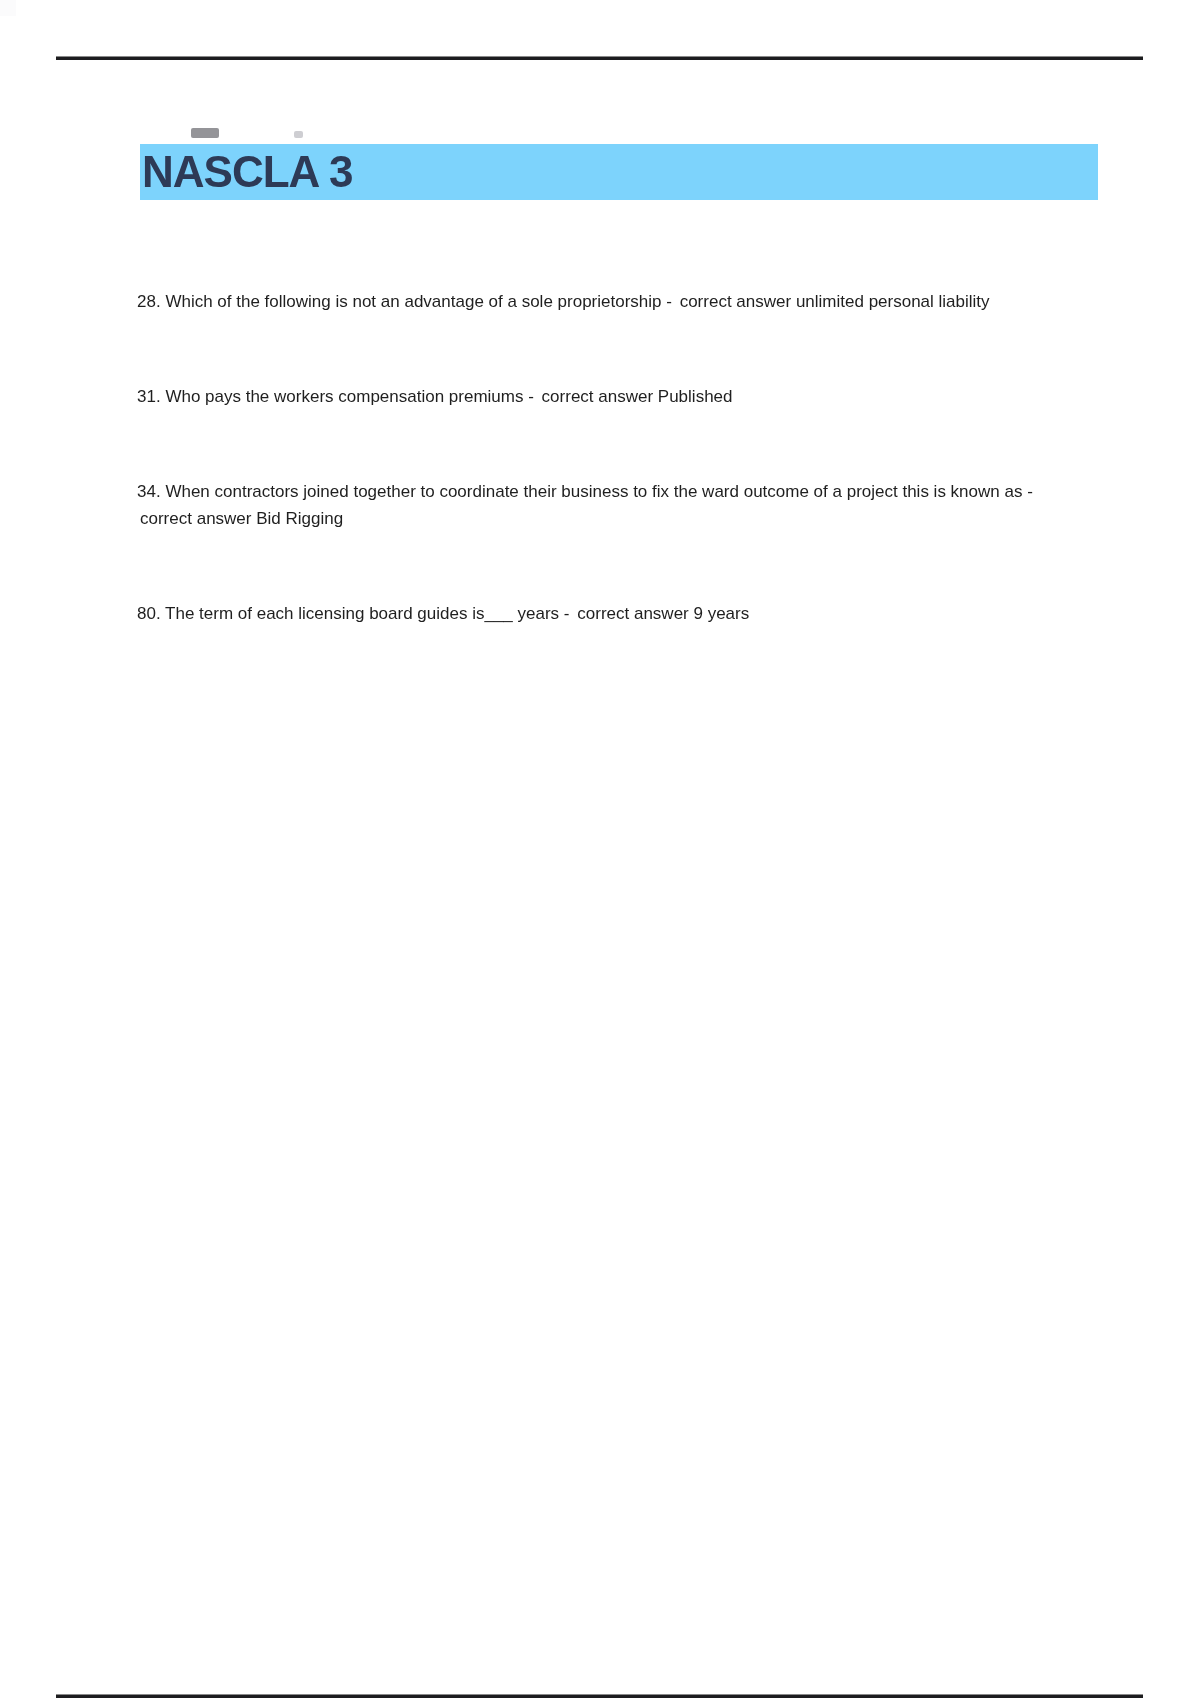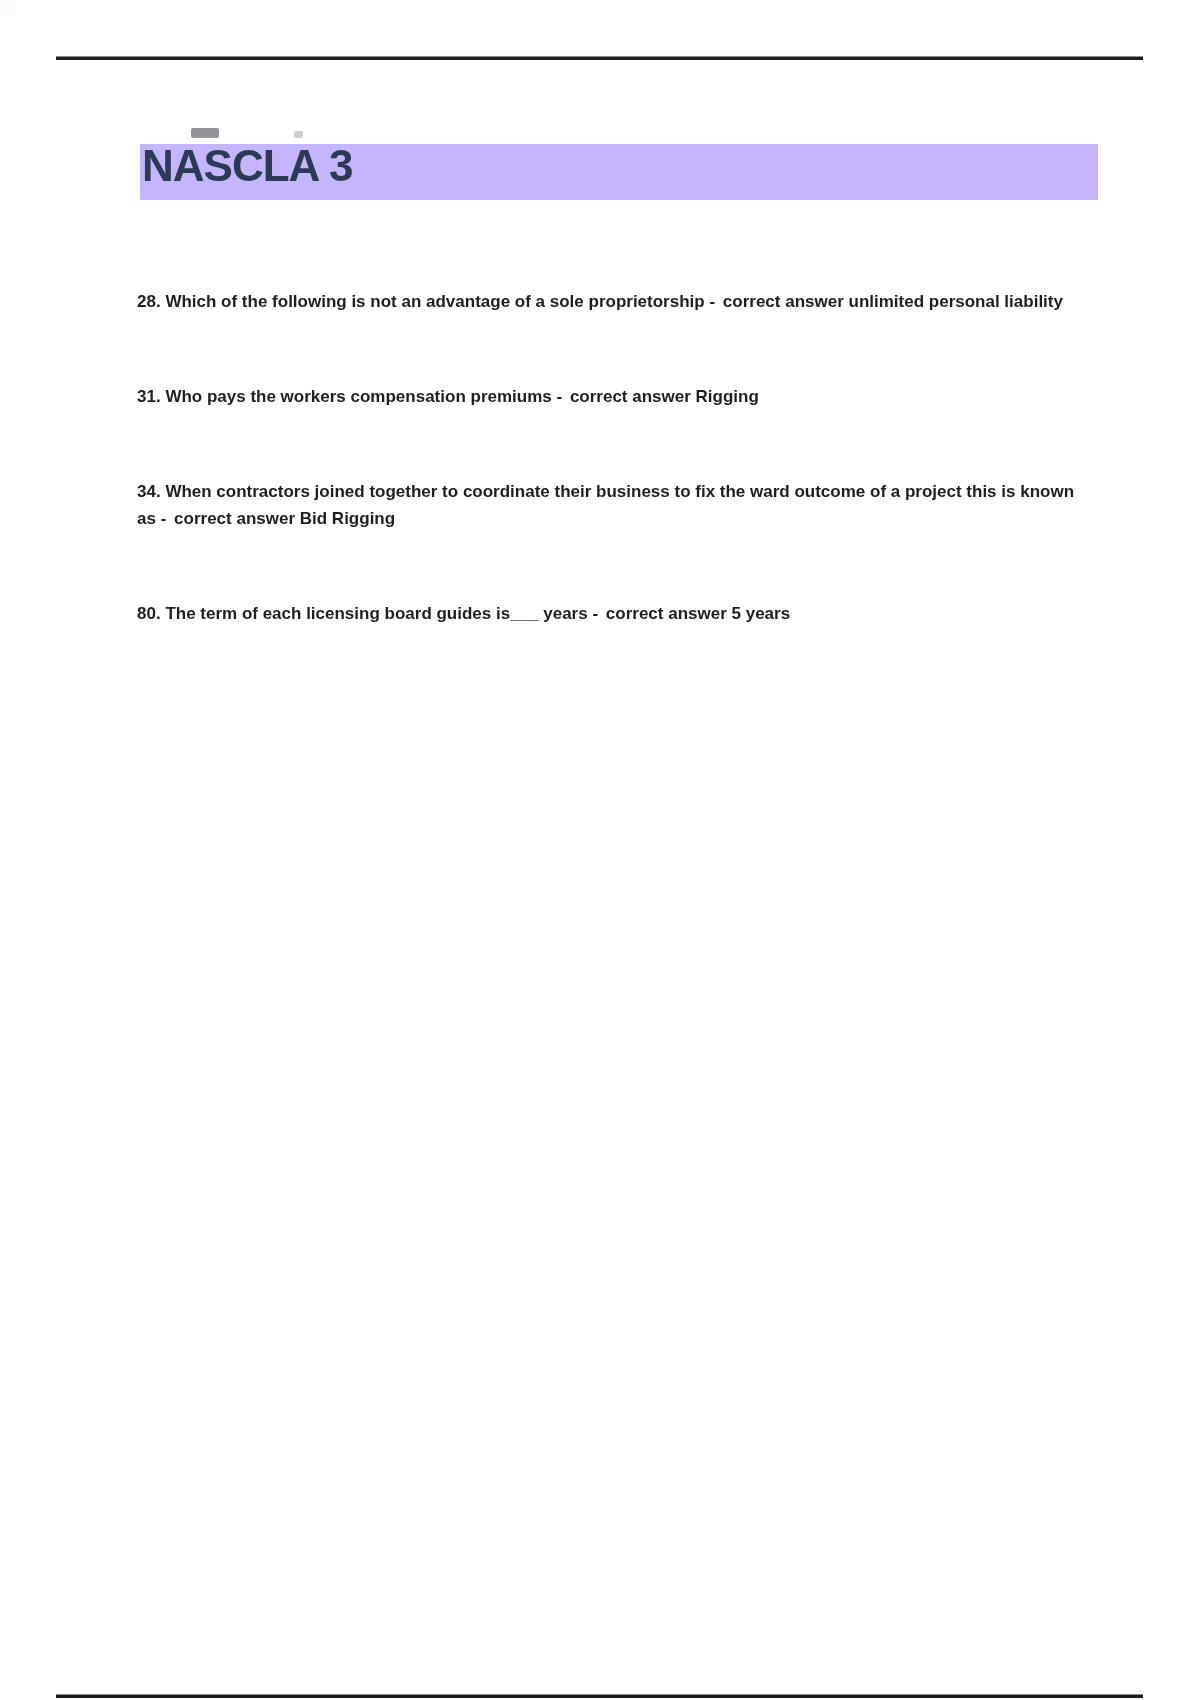--- a/index.html
+++ b/index.html
@@ -44,23 +44,23 @@
     opacity: 0.4;
     border-radius: 2px;
   }
 
   .title-bar {
     position: absolute;
     left: 140px;
     top: 144px;
     width: 958px;
     height: 56px;
-    background: #c4b5fd;
+    background: #7dd3fc;
     display: flex;
-    align-items: flex-start;
+    align-items: center;
   }
   .title-text {
     font-size: 44px;
     font-weight: bold;
     letter-spacing: -1px;
     color: #2d3a56;
     padding-left: 2px;
     line-height: 1;
   }
 
@@ -68,21 +68,20 @@
     position: absolute;
     left: 137px;
     top: 288px;
     width: 950px;
   }
   .qa {
     margin: 0 0 68px 0;
     font-size: 17px;
     line-height: 27px;
     color: #1f1f1f;
-    font-weight: bold;
   }
   .qa .sep-label { margin-left: 3px; }
 </style>
 </head>
 <body>
 
 <div class="corner-smudge"></div>
 <div class="rule rule-top"></div>
 
 <div class="scan-artifact-a"></div>
@@ -102,36 +101,36 @@
     <span>unlimited personal liability</span>
   </p>
 
 
 
   <p class="qa">
     <span>31.</span>
     <span>Who pays the workers compensation premiums</span>
     <span>-</span>
     <span class="sep-label">correct answer</span>
-    <span>Rigging</span>
+    <span>Published</span>
   </p>
 
 
 
   <p class="qa">
     <span>34.</span>
     <span>When contractors joined together to coordinate their business to fix the ward outcome of a project this is known as</span>
     <span>-</span>
     <span class="sep-label">correct answer</span>
     <span>Bid Rigging</span>
   </p>
 
   <p class="qa">
     <span>80.</span>
     <span>The term of each licensing board guides is___ years</span>
     <span>-</span>
     <span class="sep-label">correct answer</span>
-    <span>5 years</span>
+    <span>9 years</span>
   </p>
 
 </div>
 
 <div class="rule rule-bottom"></div>
 
 </body></html>

